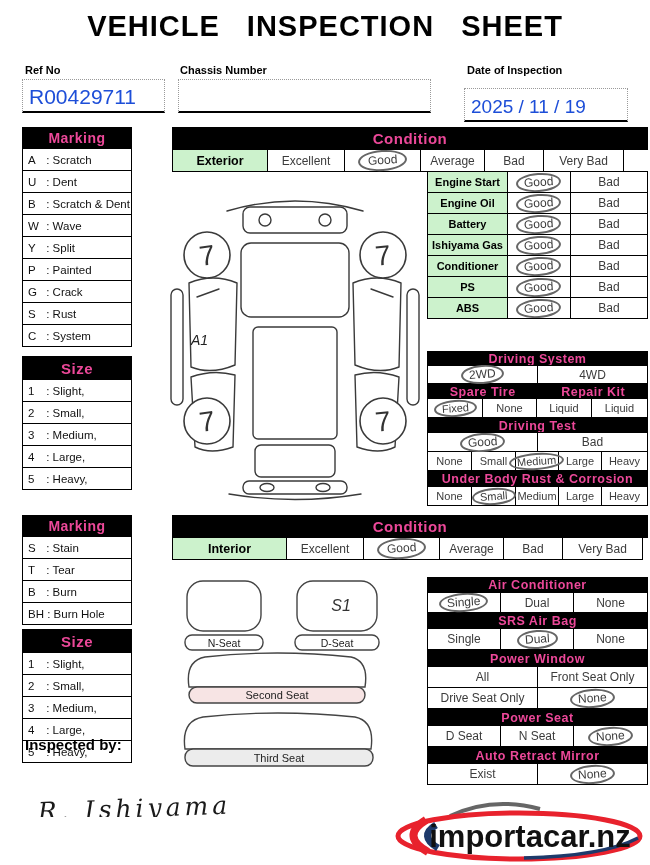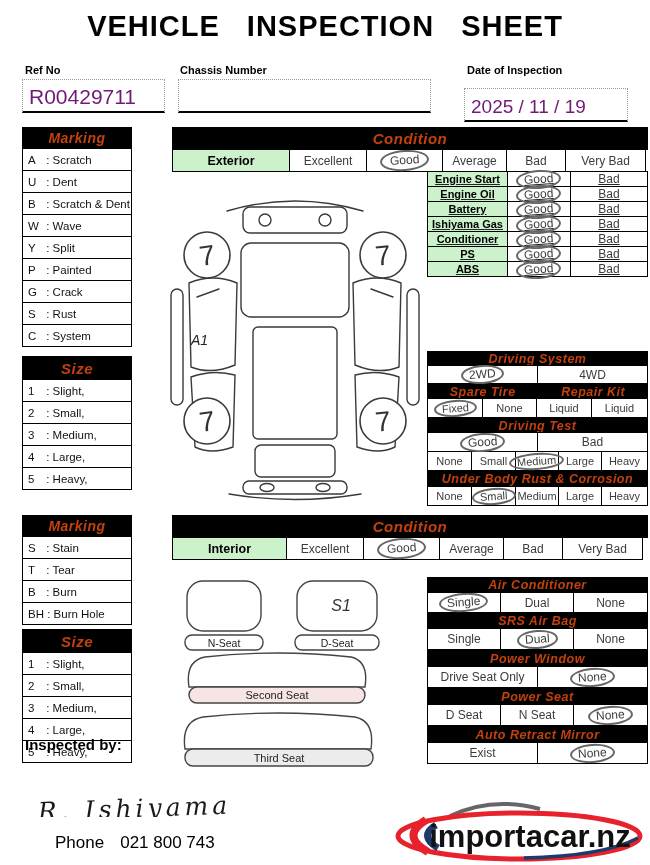--- a/index.html
+++ b/index.html
@@ -7,24 +7,24 @@
   .sheet { position:relative; width:650px; height:865px; background:#fff; overflow:hidden;
            margin:0 auto; color:#222; }
   .abs { position:absolute; }
 
   .title { position:absolute; left:0; top:10px; width:100%; text-align:center;
            font-size:29px; font-weight:bold; letter-spacing:1px; word-spacing:18px; color:#000; }
 
   .fldlabel { position:absolute; font-size:11px; font-weight:bold; color:#000; }
   .fldbox { position:absolute; height:34px; border:1px dotted #9a9a9a; border-bottom:2px solid #000;
             display:flex; align-items:flex-end; padding:0 0 2px 6px; background:#fff; }
-  .fldval { font-size:21px; color:#701a75; }
-
-  .bar { background:#000; color:#c2410c; font-weight:bold; display:flex; align-items:center;
-         justify-content:center; letter-spacing:.5px;font-style:italic; }
+  .fldval { font-size:21px; color:#1d4ed8; }
+
+  .bar { background:#000; color:#ec4899; font-weight:bold; display:flex; align-items:center;
+         justify-content:center; letter-spacing:.5px; }
   .mbar { height:22px; font-size:14px; }
   .condbar { height:23px; font-size:15px; }
   .sbar { height:15px; font-size:12.5px; }
   .sbar.tall { height:16px; }
   .split { justify-content:space-around; }
 
   .mtable { position:absolute; width:110px; }
   .mrow { height:23px; display:flex; align-items:center; border:1px solid #000; margin-top:-1px;
           background:#fff; padding-left:5px; font-size:11.5px; color:#111; white-space:nowrap; overflow:hidden; }
   .mrow .code { min-width:15px; }
@@ -36,21 +36,21 @@
   .cell:first-child { margin-left:0; }
   .opt { font-size:12px; color:#3c3c3c; white-space:nowrap; }
   .opt.small { font-size:11px; }
   .glab { background:#ccf2cc; font-weight:bold; color:#000; font-size:12.5px; }
 
   .ov { display:inline-block; border:2px solid #666; border-radius:50%;
         padding:1px 8px 2px; transform:rotate(-4deg); }
   .ovs { padding:0 6px 1px; }
 
   .etable { position:absolute; width:221px; }
-  .crow { display:flex; height:16px; margin-top:-1px;text-decoration:underline; }
+  .crow { display:flex; height:22px; margin-top:-1px; }
   .c1 { width:81px; font-size:11px; }
   .c2 { width:64px; }
   .c3 { flex:1; }
 
   .stack { position:absolute; width:221px;margin-top:16px; }
 
   .sigclip { position:absolute; left:38px; top:794px; width:260px; height:23px; overflow:hidden; }
   .sig { font-family:"DejaVu Serif", serif; font-style:italic; font-size:25px; color:#1a1a1a;
          letter-spacing:4px; display:inline-block; transform:rotate(-2deg); }
   .inspect { position:absolute; left:25px; top:736px; font-size:15px; font-weight:bold; color:#000; }
@@ -151,21 +151,21 @@
 
       <div class="mrow">
         <span class="code">5</span>
         <span class="lbl">Heavy,</span>
       </div>
     </div>
 
   <div class="abs" style="left:172px;top:127px;width:476px">
     <div class="bar condbar">Condition</div>
     <div class="orow" style="height:23px">
-      <div class="cell glab" style="width:118px">Exterior</div>
+      <div class="cell glab" style="width:96px">Exterior</div>
       <div class="cell opt" style="width:78px">Excellent</div>
       <div class="cell opt" style="width:77px">
           <span class="ov">Good</span>
         </div>
       <div class="cell opt" style="width:65px">Average</div>
       <div class="cell opt" style="width:60px">Bad</div>
       <div class="cell opt" style="width:81px">Very Bad</div>
     </div>
   </div>
 
@@ -405,20 +405,24 @@
     <div class="bar sbar tall">SRS Air Bag</div>
     <div class="orow" style="height:22px">
       <div class="cell opt" style="width:74px">Single</div>
       <div class="cell opt" style="width:74px">
           <span class="ov ovs">Dual</span>
         </div>
       <div class="cell opt" style="flex:1">None</div>
     </div>
     <div class="bar sbar tall" style="height:17px">Power Window</div>
     <div class="orow" style="height:22px">
+      <div class="cell opt" style="width:111px">All</div>
+      <div class="cell opt" style="flex:1">Front Seat Only</div>
+    </div>
+    <div class="orow" style="height:22px">
       <div class="cell opt" style="width:111px">Drive Seat Only</div>
       <div class="cell opt" style="flex:1">
           <span class="ov ovs">None</span>
         </div>
     </div>
     <div class="bar sbar tall" style="height:17px">Power Seat</div>
     <div class="orow" style="height:22px">
       <div class="cell opt" style="width:74px">D Seat</div>
       <div class="cell opt" style="width:74px">N Seat</div>
       <div class="cell opt" style="flex:1">
@@ -430,24 +434,20 @@
       <div class="cell opt" style="width:111px">Exist</div>
       <div class="cell opt" style="flex:1">
           <span class="ov ovs">None</span>
         </div>
     </div>
   </div>
 
   <div class="inspect">Inspected by:</div>
   <div class="sigclip">
     <span class="sig">R. Ishiyama</span>
-  </div>
-  <div class="phone">
-    <span>Phone</span>
-    <span>021 800 743</span>
   </div>
 
   <svg class="abs" style="left:392px;top:796px" width="252" height="66" viewBox="0 0 252 66">
     <path d="M58,20 Q100,0 148,13" fill="none" stroke="#666" stroke-width="4"></path>
     <ellipse cx="127" cy="40" rx="121" ry="23" fill="#fff" stroke="#e8222d" stroke-width="5"></ellipse>
     <path d="M34,24 Q8,40 36,56" fill="none" stroke="#e8222d" stroke-width="8"></path>
     <path d="M44,29 Q26,40 46,52" fill="none" stroke="#1d3a6b" stroke-width="7"></path>
     <path d="M132,62 Q212,60 246,42" fill="none" stroke="#1d3a6b" stroke-width="3.5"></path>
     <text x="138" y="51" text-anchor="middle" font-size="31" font-weight="bold" fill="#111" font-family="Liberation Serif, serif">importacar.nz</text>
   </svg>

